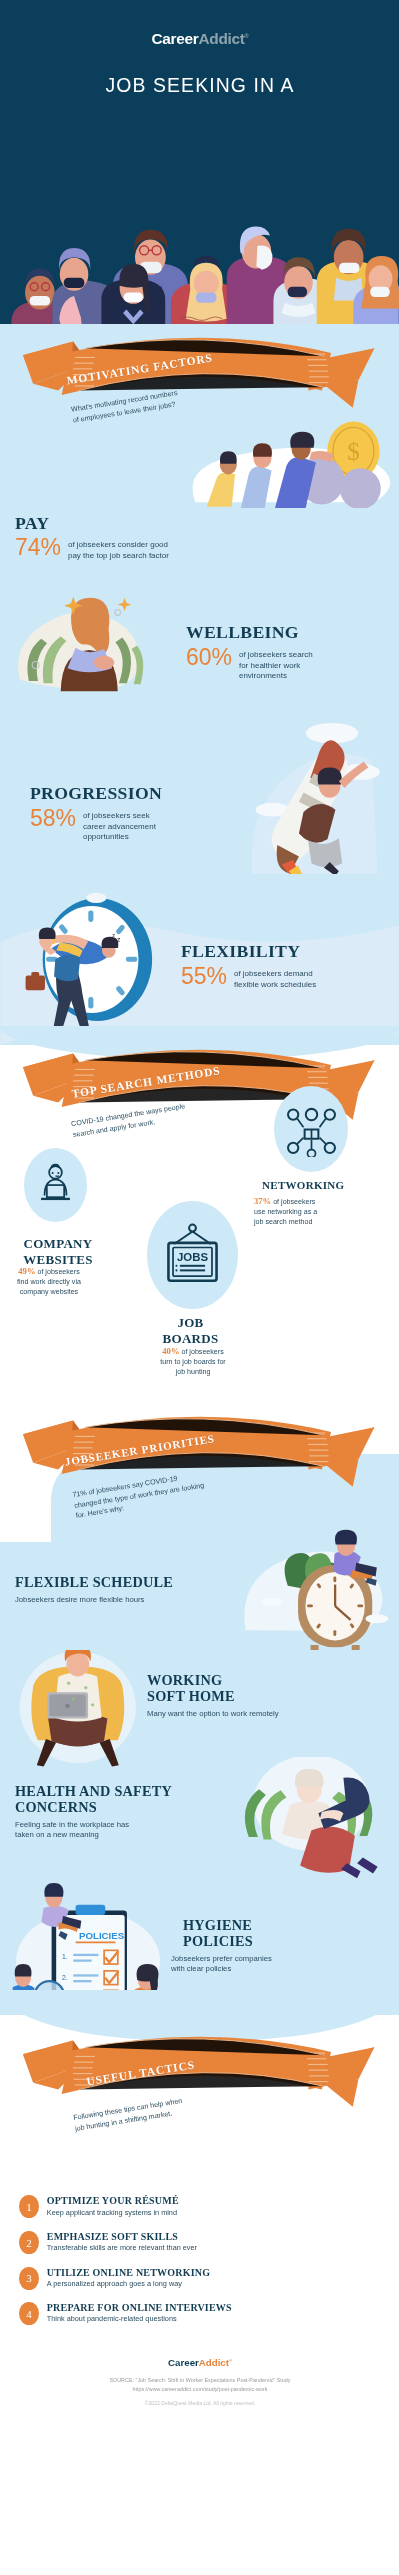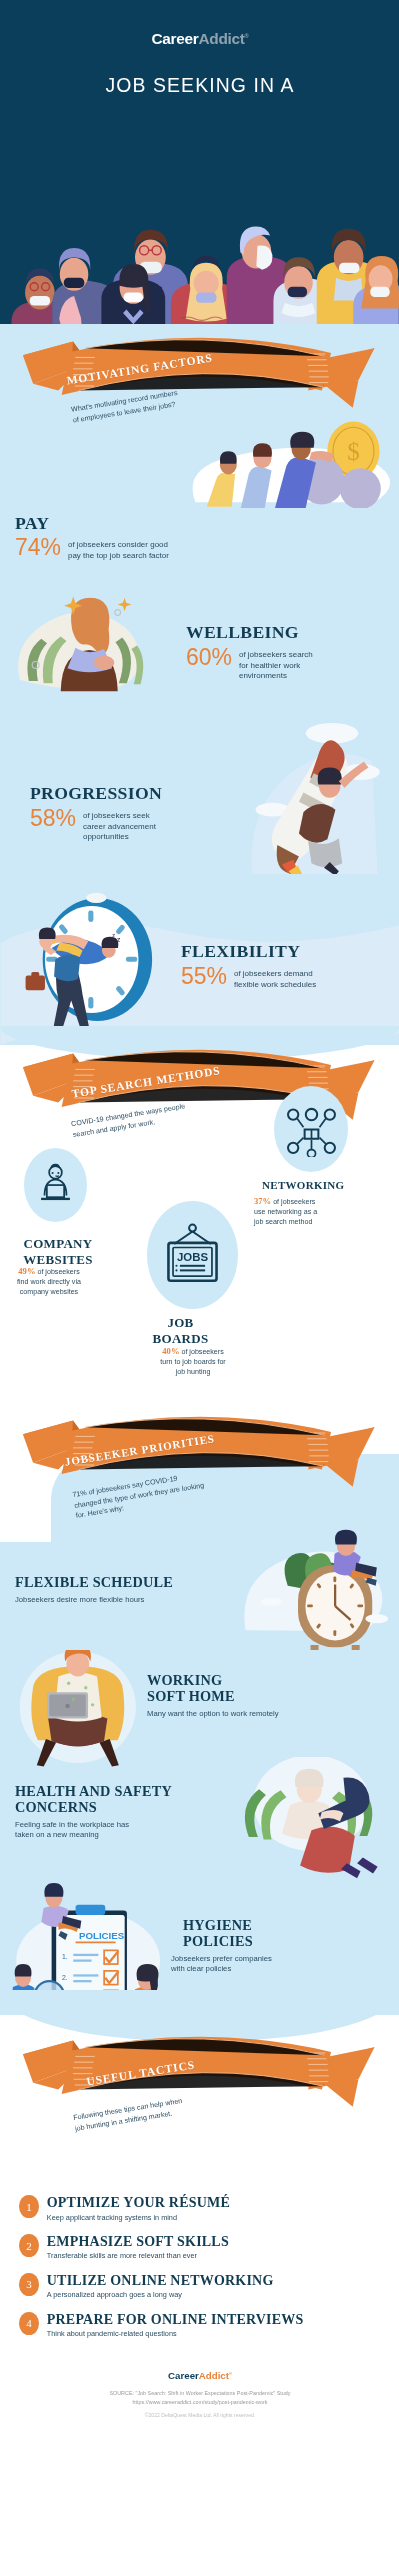--- a/index.html
+++ b/index.html
@@ -79,21 +79,21 @@
 
   
   .tips { background:#fff; padding: 9px 0 11.4px 0; }
   .tip { display: flex; align-items: flex-start; gap: 8px; padding: 0 19.4px; margin-bottom: 12.6px; }
   .tip .badge {
     flex: 0 0 19.4px; width: 19.4px; height: 23px; border-radius: 50%;
     background: #E8833A; color: #fff; font-family:"Liberation Serif",serif;
     font-size: 11px; display:flex; align-items:center; justify-content:center;
   }
   .tip .tbody h4 { font-family:"Liberation Serif",serif; font-weight:bold; color:#123C52;
-                   font-size: 14px; letter-spacing: 0.2px; }
+                   font-size: 10px; letter-spacing: 0.2px; }
   .tip .tbody p { font-size: 7.3px; color:#2B4D62; margin-top: 1.1px; }
 
   
   .footer { background:#fff; text-align:center; padding: 8px 0 15px; }
   .footer .logo2 { font-size: 9.7px; font-weight: bold; }
   .footer .logo2 .c1 { color:#0B3E5A; }
   .footer .logo2 .c2 { color:#E8833A; }
   .footer .logo2 .reg { font-size: 4px; vertical-align: super; color:#E8833A; }
   .footer .src { color:#9A9A9A; font-size: 5.4px; line-height:1.65; margin-top: 8px; }
   .footer .cpy { color:#BFBFBF; font-size: 5.1px; margin-top: 5.7px; }
@@ -413,21 +413,21 @@
         <rect x="28" y="48" width="68" height="50" rx="2" fill="none" stroke="#123C52" stroke-width="3"></rect>
         <text x="62" y="72" font-size="20" font-weight="bold" fill="#123C52" text-anchor="middle" font-family="Liberation Sans, sans-serif">JOBS</text>
         <g stroke="#123C52" stroke-width="3.5">
           <path d="M40 80 h44"></path>
             <path d="M40 88 h44"></path>
         </g>
         <circle cx="34" cy="80" r="1.8" fill="#123C52"></circle>
           <circle cx="34" cy="88" r="1.8" fill="#123C52"></circle>
       </svg>
     </div>
-    <div class="m-title" style="left:135px; top:162px; width:91px; text-align:center; white-space:pre-line;">JOB
+    <div class="m-title" style="left:145px; top:162px; width:91px; text-align:center; white-space:pre-line;">JOB
 BOARDS</div>
     <div class="m-body" style="left:136px; top:192px; width:114px; text-align:center;">
       <span class="p">40%</span>
       <span style="white-space:pre-line;">of jobseekers
 turn to job boards for
 job hunting</span>
     </div>
 
     <div class="icon-circle" style="left:274px; top:-67px; width:74px; height:86px;">
       <svg width="55" height="55" viewBox="0 0 96 96">

